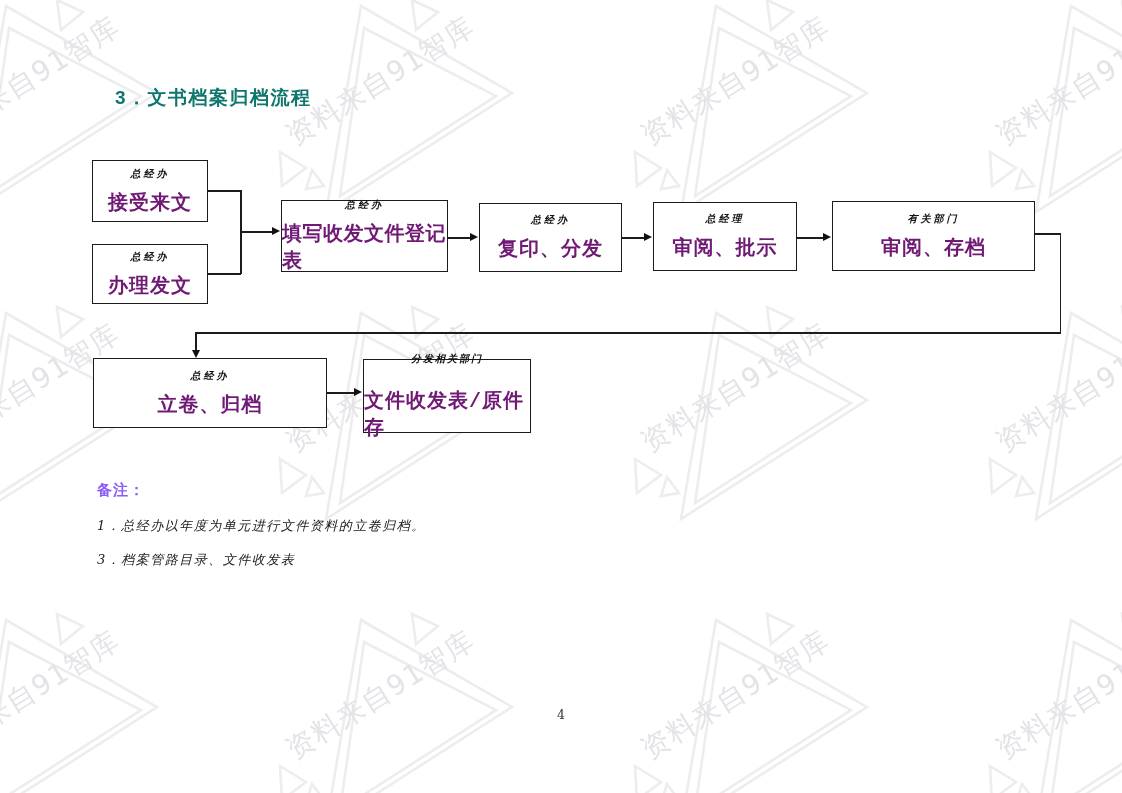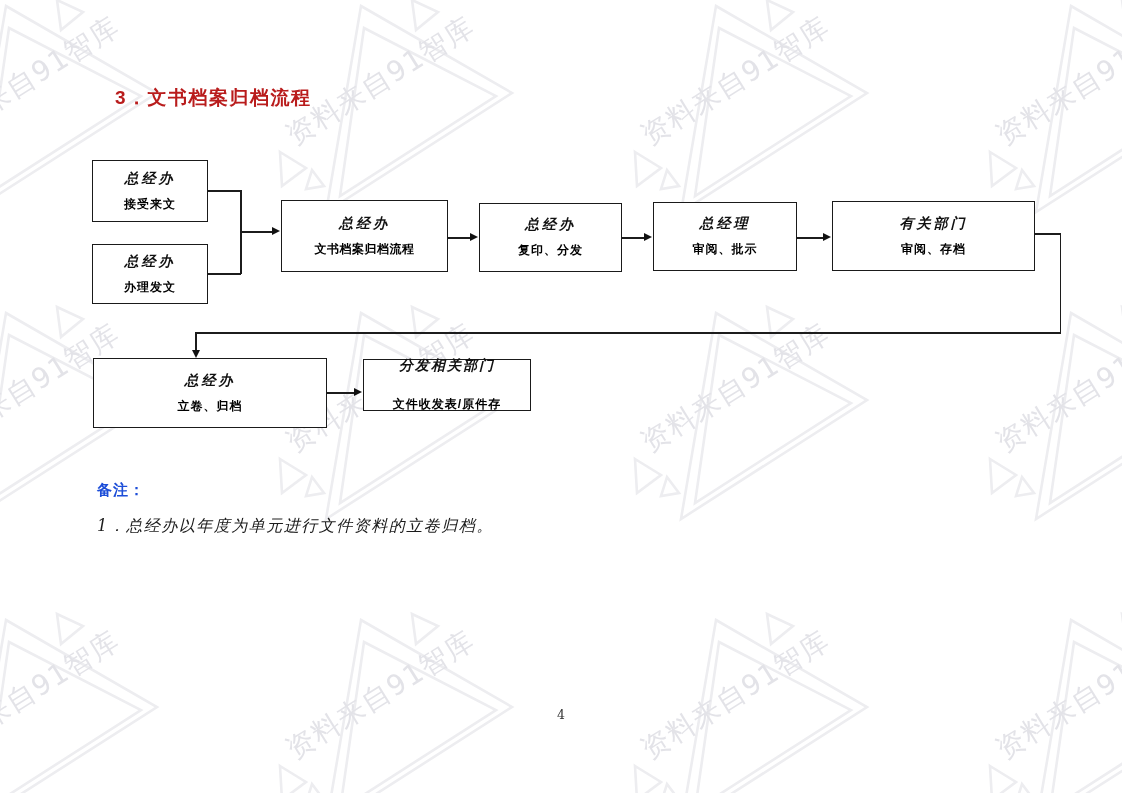--- a/index.html
+++ b/index.html
@@ -6,70 +6,70 @@
   body { background:#ffffff; font-family:"Liberation Sans", sans-serif; }
   .page {
     position:relative; width:1122px; height:793px;
     background:#ffffff; overflow:hidden;
   }
   
   .wm-layer { position:absolute; left:0; top:0; width:1122px; height:793px; pointer-events:none; }
   
   .doc-title {
     position:absolute; left:115px; top:85px;
-    font-size:19px; font-weight:bold; color:#b91c1c;
+    font-size:19px; font-weight:bold; color:#0f766e;
     letter-spacing:1.5px;
   }
   
   .node {
     position:absolute; border:1.6px solid #1a1a1a; background:#ffffff;
     display:flex; flex-direction:column; align-items:center; justify-content:center;
     gap:8px; z-index:2;
   }
   .dept {
     font-family:"DejaVu Serif", serif; font-style:italic;
-    font-size:14px; color:#111; letter-spacing:3px; font-weight:bold;
+    font-size:10px; color:#111; letter-spacing:3px; font-weight:bold;
   }
   .action {
-    font-family:Liberation Sans, sans-serif; font-weight:bold;
-    font-size:12px; color:#000000; letter-spacing:1px;
+    font-family:Liberation Mono, monospace; font-weight:bold;
+    font-size:20px; color:#701a75; letter-spacing:1px;
   }
   .n1 { left:92px;  top:160px; width:116px; height:62px; }
   .n2 { left:92px;  top:244px; width:116px; height:60px; }
   .n3 { left:281px; top:200px; width:167px; height:72px; }
   .n4 { left:479px; top:203px; width:143px; height:69px; }
   .n5 { left:653px; top:202px; width:144px; height:69px; }
   .n6 { left:832px; top:201px; width:203px; height:70px; }
   .n7 { left:93px;  top:358px; width:234px; height:70px; }
-  .n8 { left:363px; top:359px; width:168px; height:52px; gap:21px; }
+  .n8 { left:363px; top:359px; width:168px; height:74px; gap:21px; }
   .n8 .dept { letter-spacing:2px; }
   .n3 .action { letter-spacing:0.5px; }
   
   .hline, .vline { position:absolute; background:#1c1c1c; z-index:1; }
   .hline { height:1.6px; }
   .vline { width:1.6px; }
   .arr-r {
     position:absolute; width:0; height:0; z-index:1;
     border-top:4.5px solid transparent; border-bottom:4.5px solid transparent;
     border-left:8.5px solid #111;
   }
   .arr-d {
     position:absolute; width:0; height:0; z-index:1;
     border-left:4.5px solid transparent; border-right:4.5px solid transparent;
     border-top:8.5px solid #111;
   }
   
   .notes { position:absolute; left:97px; top:481px; z-index:2; }
   .notes-heading {
     font-family:"Liberation Sans", sans-serif; font-weight:bold;
-    font-size:15px; color:#1d4ed8; letter-spacing:1px;
+    font-size:15px; color:#8b5cf6; letter-spacing:1px;
   }
   .note-item {
     font-family:"DejaVu Serif", serif; font-style:italic;
-    font-size:16px; color:#1b1b1b; letter-spacing:1.5px;
+    font-size:13px; color:#1b1b1b; letter-spacing:1.5px;
     margin-top:19px; line-height:14.5px;
   }
   .note-item:first-of-type { margin-top:24px; }
   
   .page-num {
     position:absolute; left:0; top:707px; width:1122px; text-align:center;
     font-family:"DejaVu Serif", serif; font-size:12.5px; color:#333; z-index:2;
   }
 </style>
 </head>
@@ -107,21 +107,21 @@
   <div class="node n1">
     <span class="dept">总经办</span>
     <span class="action">接受来文</span>
   </div>
   <div class="node n2">
     <span class="dept">总经办</span>
     <span class="action">办理发文</span>
   </div>
   <div class="node n3">
     <span class="dept">总经办</span>
-    <span class="action">文书档案归档流程</span>
+    <span class="action">填写收发文件登记表</span>
   </div>
   <div class="node n4">
     <span class="dept">总经办</span>
     <span class="action">复印、分发</span>
   </div>
   <div class="node n6">
     <span class="dept">有关部门</span>
     <span class="action">审阅、存档</span>
   </div>
   <div class="node n5">
@@ -157,17 +157,18 @@
   <div class="hline" style="left:195px; top:332px; width:866px;"></div>
   <div class="vline" style="left:195px; top:332px; height:19px;"></div>
   <div class="arr-d" style="left:191.5px; top:350px;"></div>
 
   <div class="hline" style="left:327px; top:392px; width:28px;"></div>
   <div class="arr-r" style="left:354px; top:388px;"></div>
 
   <div class="notes">
     <div class="notes-heading">备注：</div>
     <div class="note-item">1．总经办以年度为单元进行文件资料的立卷归档。</div>
+    <div class="note-item">3．档案管路目录、文件收发表</div>
   </div>
 
   <div class="page-num">4</div>
 
 </div>
 
 </body></html>

